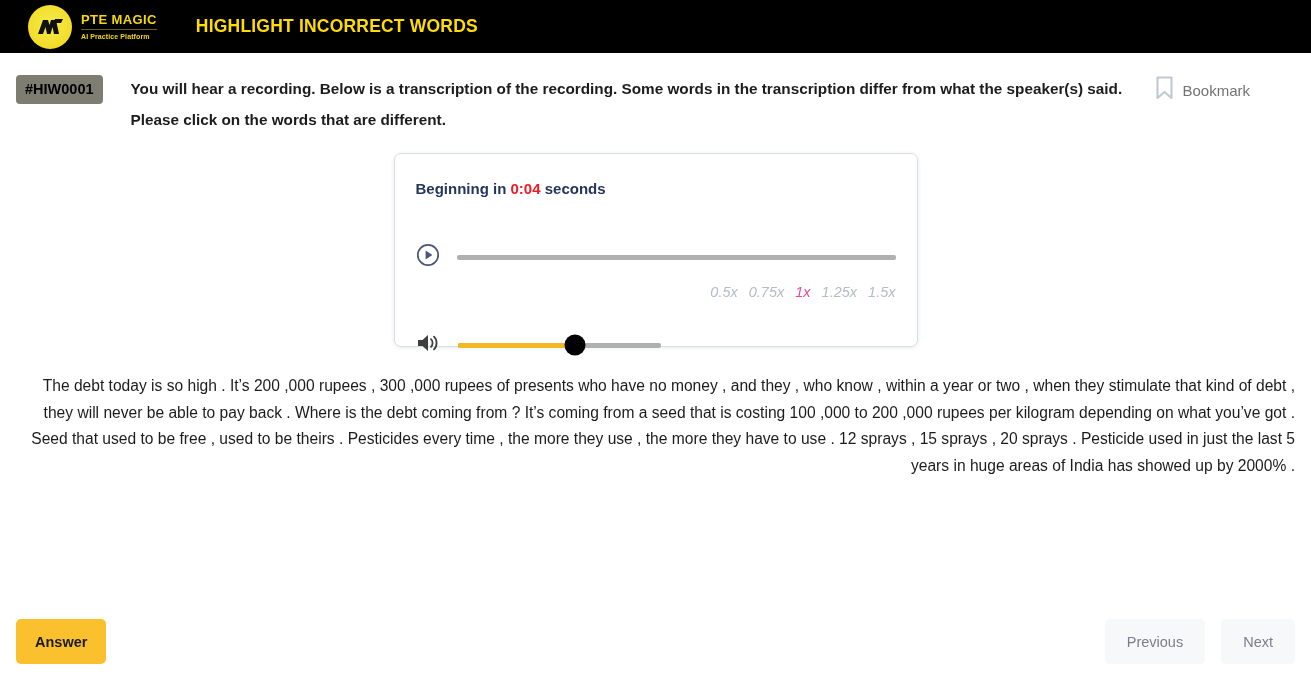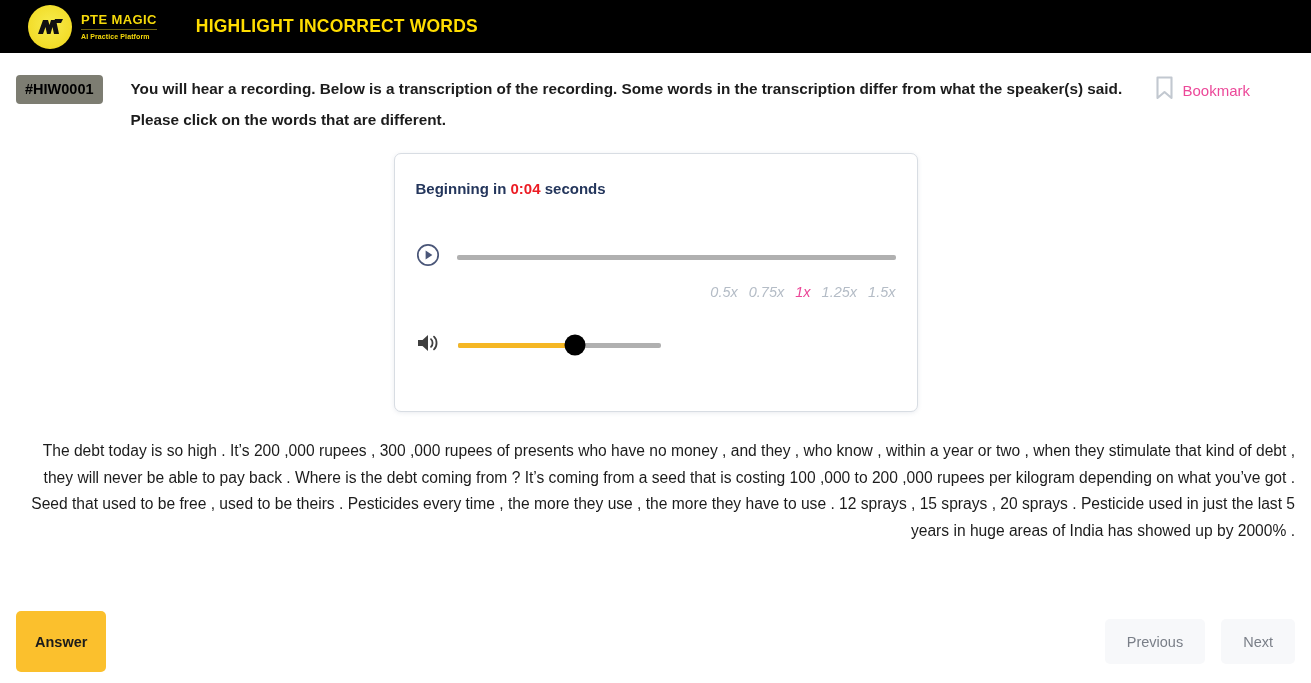--- a/index.html
+++ b/index.html
@@ -97,33 +97,33 @@
   }
   .bookmark {
     flex: 0 0 auto;
     display: flex;
     align-items: center;
     gap: 9px;
     margin-top: 3px;
     margin-right: 16px;
   }
   .bookmark-label {
-    color: #ec4899;
+    color: #737373;
     font-size: 15px;
   }
 
   
   .player-area {
     display: flex;
     justify-content: center;
     margin-top: 18px;
   }
   .player-panel {
     width: 524px;
-    height: 259px;
+    height: 194px;
     border: 1px solid #d8dde3;
     border-radius: 7px;
     background: #ffffff;
     box-sizing: border-box;
     padding: 26px 20px 0 21px;
     box-shadow: 0 1px 4px rgba(160,170,185,0.22);
     position: relative;
   }
   .countdown {
     font-size: 15px;
@@ -220,21 +220,21 @@
     box-sizing: border-box;
   }
   .answer-btn {
     background: #fbc02d;
     color: #1b1b1b;
     font-size: 14.5px;
     font-weight: bold;
     border: none;
     border-radius: 5px;
     padding: 0 19px;
-    height: 61px;
+    height: 45px;
     cursor: pointer;
     font-family: inherit;
   }
   .nav-btns { display: flex; gap: 16px; }
   .nav-btn {
     background: #f7f8fa;
     color: #7a7f88;
     font-size: 14.5px;
     border: none;
     border-radius: 5px;

